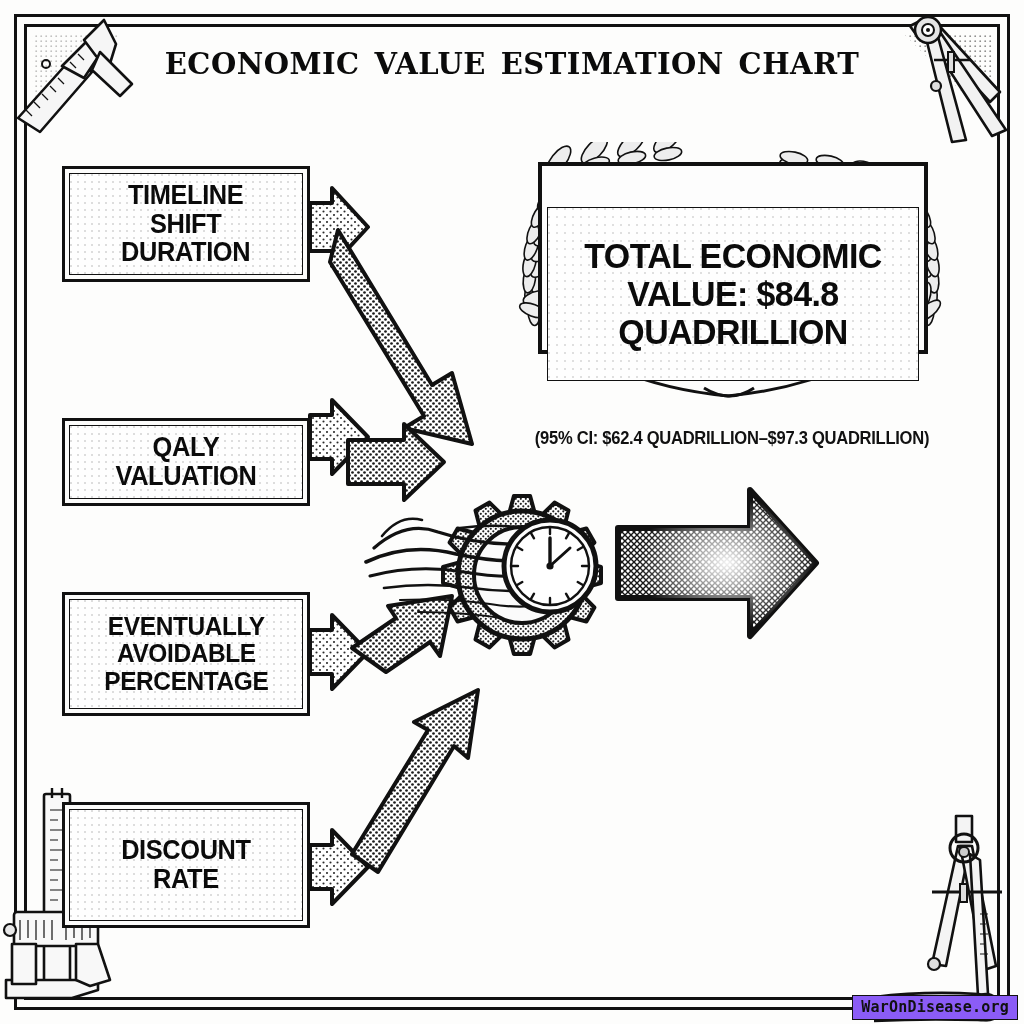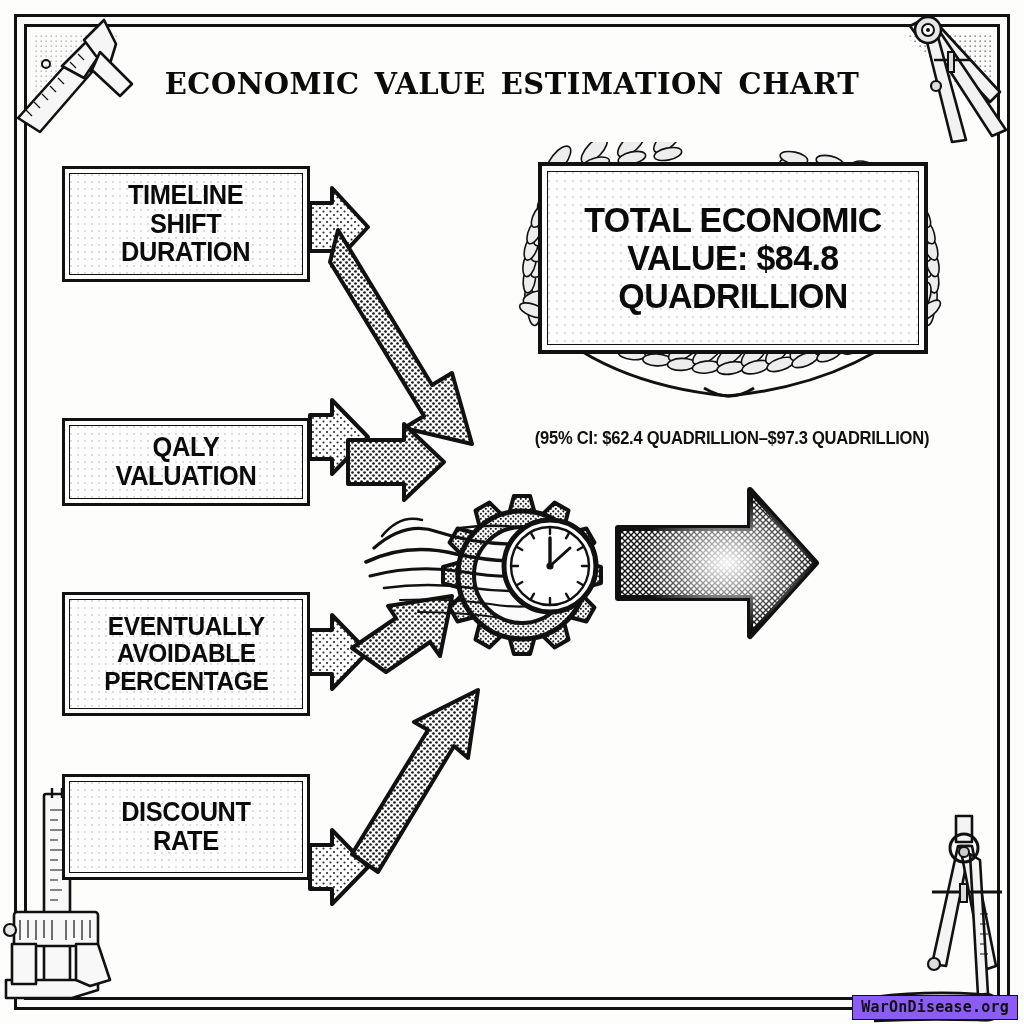--- a/index.html
+++ b/index.html
@@ -39,21 +39,21 @@
   .corner { position: absolute; }
   .c-tl { left: 0;   top: 0; }
   .c-tr { right: 0;  top: 0; }
   .c-bl { left: 0;   bottom: 0; }
   .c-br { right: 0;  bottom: 0; }
 
   
   .title {
     position: absolute;
     left: 0; right: 0;
-    top: 56px;
+    top: 36px;
     text-align: center;
     font-family: "DejaVu Serif", "Liberation Serif", serif;
     font-weight: 700;
     font-size: 41px;
     letter-spacing: 0.5px;
     color: #0b0b0b;
     font-variant: small-caps;
     text-transform: lowercase;
   }
   .title::first-letter { font-size: 1em; }
@@ -86,21 +86,21 @@
     font-size: 27px;
     line-height: 1.06;
     letter-spacing: -0.4px;
     text-align: center;
     color: #0b0b0b;
     transform: scaleX(0.94);
   }
   #box0 { top: 166px; height: 116px; }
   #box1 { top: 390px; height: 88px; margin-top: 28px; }
   #box2 { top: 592px; height: 124px; }
-  #box3 { top: 774px; height: 106px; }
+  #box3 { top: 802px; height: 126px; }
   #box2 .inbox-label { font-size: 26px; }
 
   
   .result-wrap {
     position: absolute;
     left: 492px; top: 142px;
     width: 478px; height: 272px;
   }
   .result-box {
     position: absolute;
@@ -114,20 +114,21 @@
   .result-box-inner {
     border: 1.5px solid #111;
     width: 100%; height: 100%;
     box-sizing: border-box;
     display: flex;
     align-items: center;
     justify-content: center;
     background:
       radial-gradient(circle at 10% 10%, rgba(0,0,0,0.12) 0 1px, transparent 1.6px) 0 0/8px 8px,
       #fefefe;
+    margin-top: 36px;
   }
   .result-text {
     font-family: "Liberation Sans", sans-serif;
     font-weight: 700;
     font-size: 35px;
     line-height: 1.08;
     text-align: center;
     letter-spacing: -0.6px;
     color: #0b0b0b;
     transform: scaleX(0.97);

